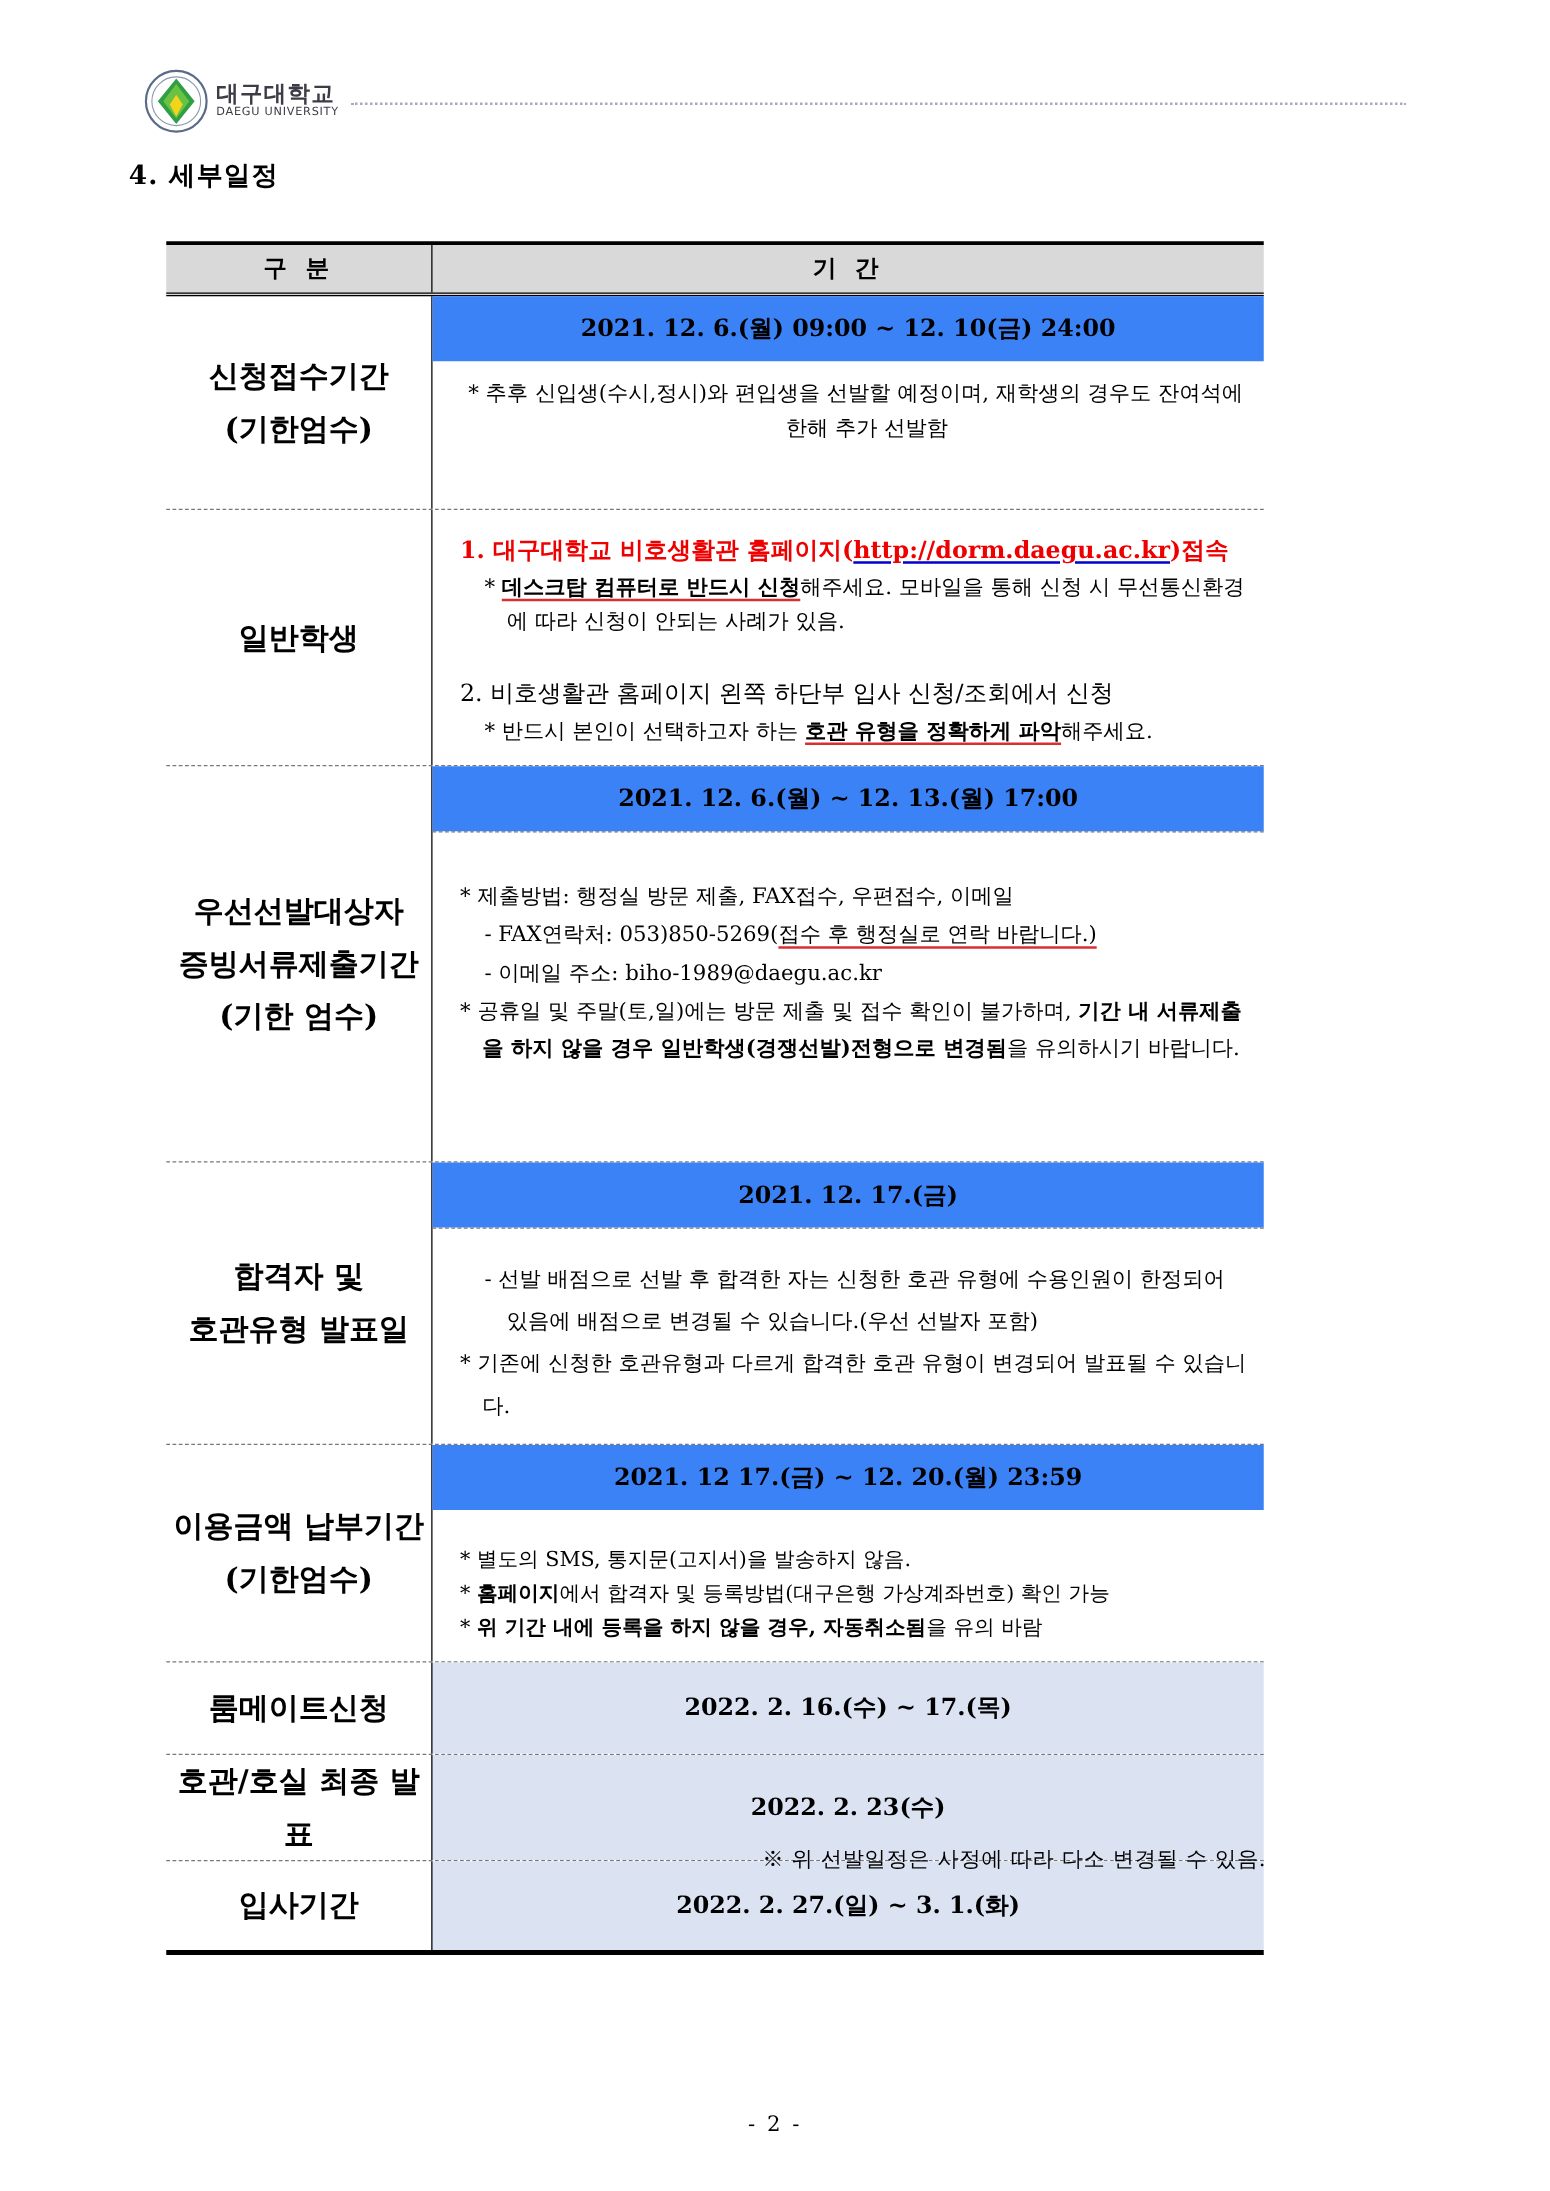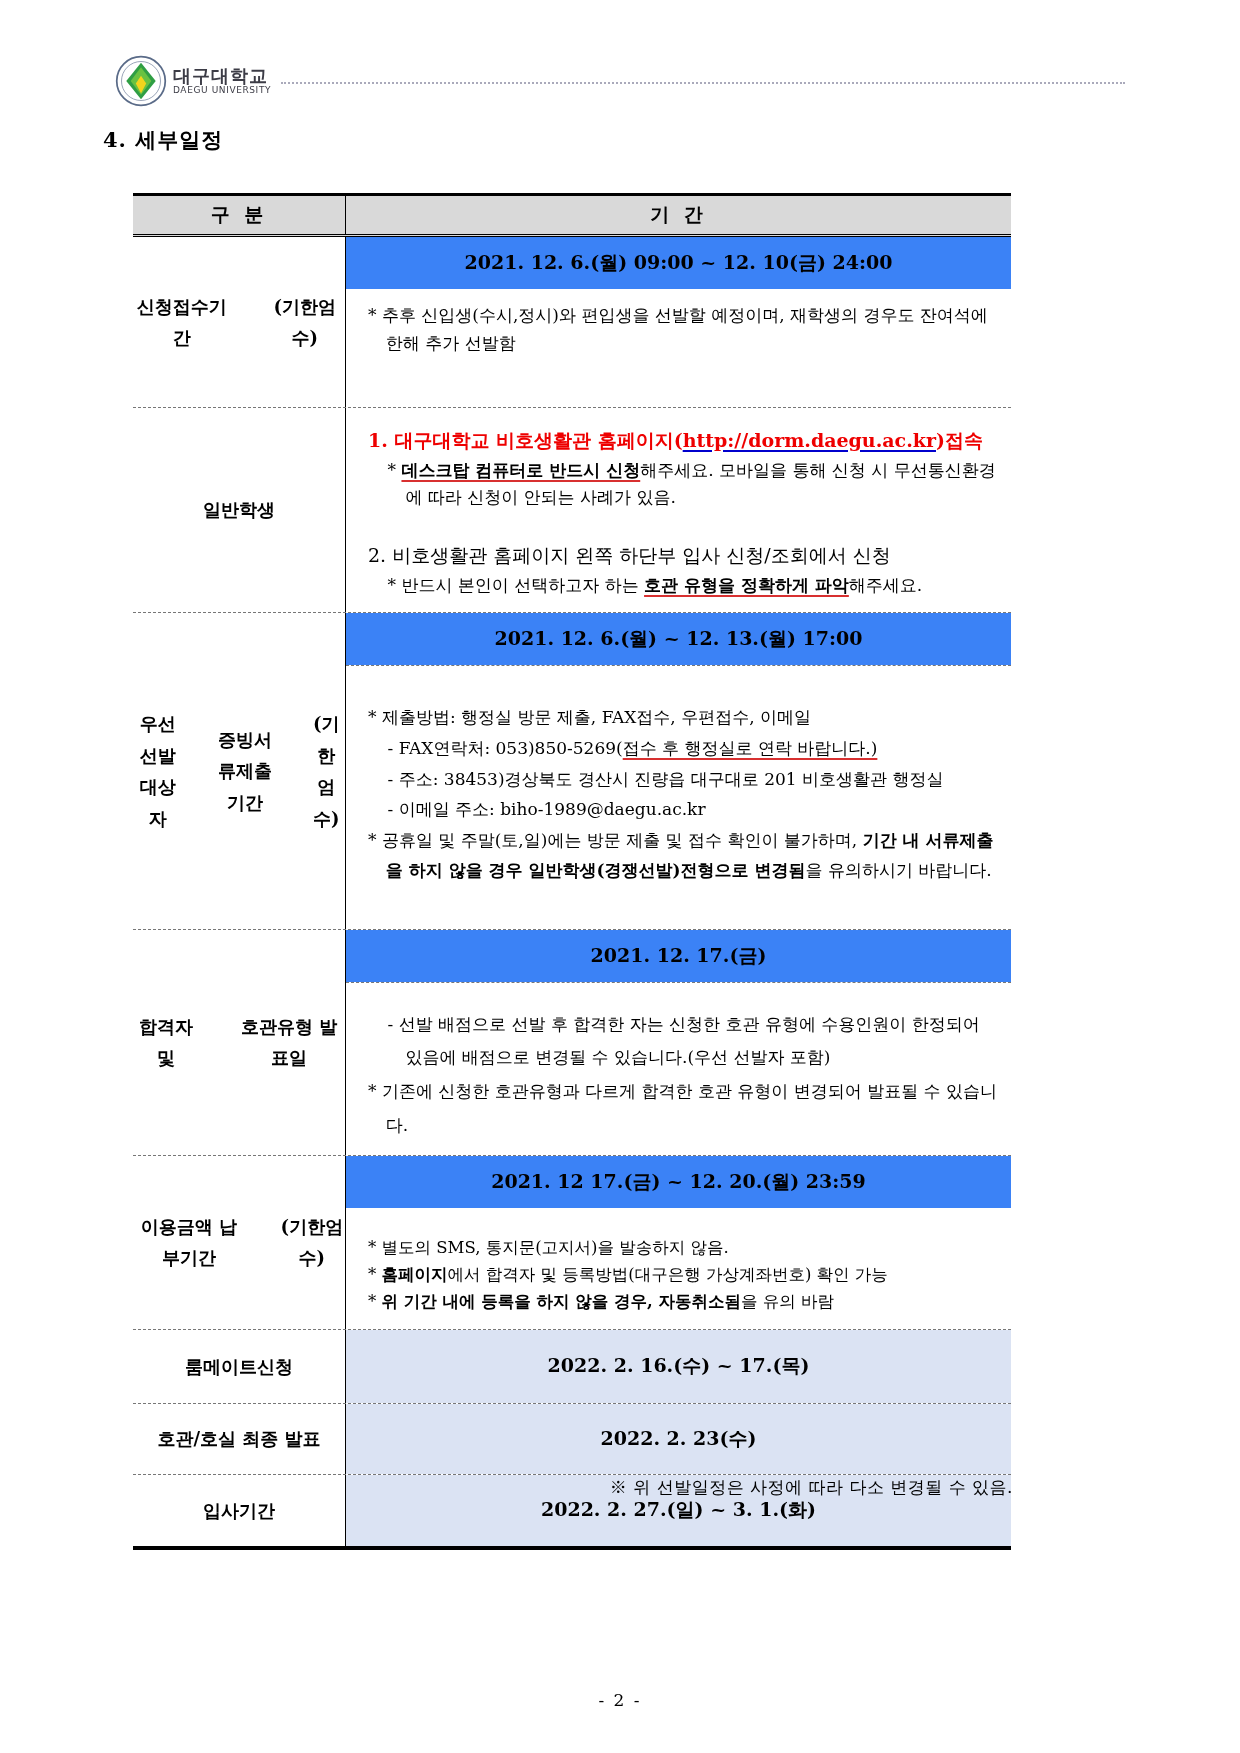--- a/index.html
+++ b/index.html
@@ -22,22 +22,22 @@
     position:absolute;top:193px;left:133px;width:878px;
     border-top:3px solid #000;border-bottom:4px solid #000;
     font-size:17px;
   }
   .thead{display:flex;background:#d9d9d9;border-bottom:3px double #000;height:38px;}
   .th{display:flex;align-items:center;justify-content:center;font-weight:bold;font-size:19px;letter-spacing:4px;}
   .th-cat{width:212px;}
   .th-period{flex:1;border-left:1px solid #000;}
   .trow{display:flex;}
   .trow + .trow{border-top:1px dashed #777;}
-  .tlabel{width:212px;display:flex;flex-direction:row;justify-content:center;align-items:center;
-    font-weight:bold;font-size:18px;line-height:1.75;text-align:center;flex:0 0 auto;gap:34px;}
+  .tlabel{width:212px;display:flex;flex-direction:column;justify-content:center;align-items:center;
+    font-weight:bold;font-size:24px;line-height:1.75;text-align:center;flex:0 0 auto;}
   .tcell{flex:1;border-left:1px solid #000;display:flex;flex-direction:column;min-width:0;}
   .banner{background:#3b82f6;text-align:center;font-weight:bold;font-size:19px;padding:13px 0;}
   .banner-divider{border-top:1px dashed #777;height:0;}
   .content{padding:12px 10px 12px 22px;line-height:1.62;}
   .line{margin:1px 0;}
   .line.hang{padding-left:1.05em;text-indent:-1.05em;}
   .line.sub{margin-left:1.15em;}
   .line.num{font-size:19px;}
   .line.gap{margin-top:28px;}
   .b{font-weight:bold;}
@@ -48,21 +48,21 @@
   .full-period{text-align:center;font-weight:bold;font-size:19px;}
   
   .row-application-period{min-height:170px;}
   .row-application-method{min-height:174px;}
   .row-priority-document-submission{min-height:316px;}
   .row-acceptance-announcement{min-height:200px;}
   .row-payment-period{min-height:158px;}
   .row-roommate-application{min-height:73px;}
   .row-final-room-announcement{min-height:70px;}
   .row-move-in-period{min-height:71px;}
-  .row-application-period .content{}
+  .row-application-period .content{text-align:center;}
   .row-application-method .content{padding-top:16px;}
   .row-priority-document-submission .content{padding-top:36px;line-height:1.75;}
   .row-acceptance-announcement .content{padding-top:24px;line-height:1.95;}
   .row-payment-period .content{padding-top:26px;font-size:16.5px;line-height:1.6;}
   
   .footnote{position:absolute;top:1476px;right:227px;font-size:17px;letter-spacing:.5px;}
   .page-number{position:absolute;top:1690px;left:0;width:100%;text-align:center;font-size:17px;letter-spacing:2px;}
 </style>
 </head>
 <body>
@@ -126,21 +126,20 @@
             <div class="label-line">우선선발대상자</div>
             <div class="label-line">증빙서류제출기간</div>
             <div class="label-line">(기한 엄수)</div>
           </div>
           <div class="tcell">
             <div class="banner">2021. 12. 6.(월) ~ 12. 13.(월) 17:00</div>
             <div class="banner-divider"></div>
             <div class="content">
               <div class="line hang"><span>* 제출방법: 행정실 방문 제출, FAX접수, 우편접수, 이메일</span></div>
               <div class="line hang sub"><span>- FAX연락처: 053)850-5269(</span><span class="u-red">접수 후 행정실로 연락 바랍니다.)</span></div>
-              <div class="line hang sub"><span>- 주소: 38453)경상북도 경산시 진량읍 대구대로 201 비호생활관 행정실</span></div>
               <div class="line hang sub"><span>- 이메일 주소: biho-1989@daegu.ac.kr</span></div>
               <div class="line hang"><span>* 공휴일 및 주말(토,일)에는 방문 제출 및 접수 확인이 불가하며, </span><span class="b">기간 내 서류제출을 하지 않을 경우 일반학생(경쟁선발)전형으로 변경됨</span><span>을 유의하시기 바랍니다.</span></div>
             </div>
           </div>
         </div>
         <div class="trow row-acceptance-announcement">
           <div class="tlabel">
             <div class="label-line">합격자 및</div>
             <div class="label-line">호관유형 발표일</div>
           </div>

